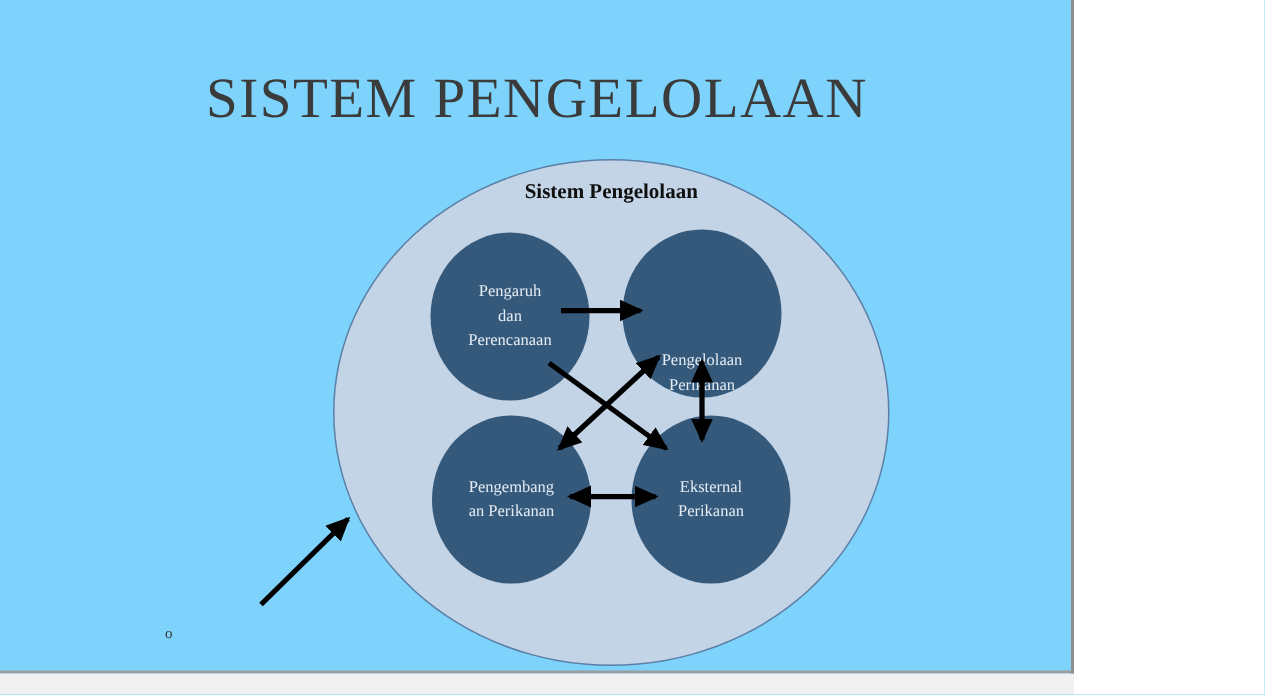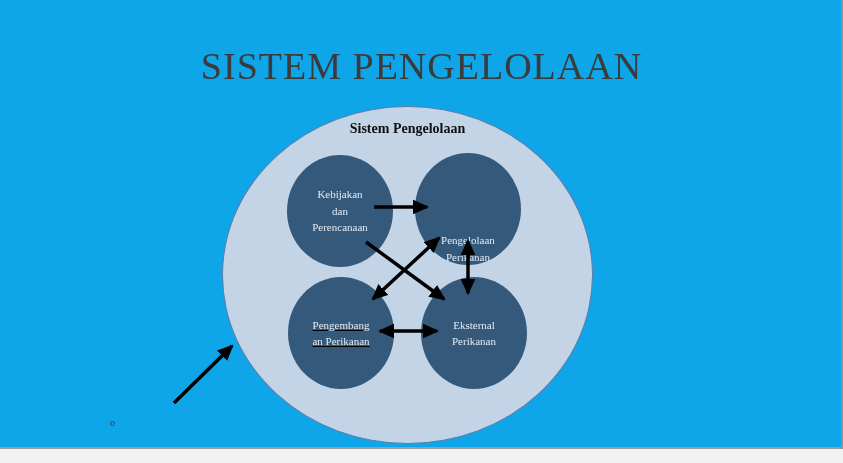--- a/index.html
+++ b/index.html
@@ -1,22 +1,22 @@
 <!DOCTYPE html>
 <html><head>
 <meta charset="utf-8">
 <style>
   html, body { margin: 0; padding: 0; }
   body { width: 843px; height: 463px; overflow: hidden; }
 
   .stage {
     position: relative;
-    width: 843px;
+    width: 716px;
     height: 463px;
-    background: #0ea5e9;
+    background: #7dd3fc;
     overflow: hidden;
     font-family: "Liberation Serif", serif;
   }
 
   .slide-title {
     position: absolute;
     top: 44px;
     left: 0;
     width: 100%;
     margin: 0;
@@ -62,21 +62,21 @@
     text-align: center;
   }
   .node-label {
     white-space: pre-line;
     font-size: 11px;
     line-height: 1.5;
     color: #e3ebf3;
   }
   .node-kebijakan    { left: 287px; top: 155px; }
   .node-pengelolaan  { left: 415px; top: 153px; align-items: flex-end; }
-  .node-pengembangan { left: 288px; top: 277px; text-decoration: underline; }
+  .node-pengembangan { left: 288px; top: 277px; }
   .node-penelitian   { left: 421px; top: 277px; }
 
   .arrow-layer {
     position: absolute;
     left: 0; top: 0;
     width: 843px; height: 463px;
     pointer-events: none;
   }
   .arrow-layer line { stroke: #000000; stroke-width: 3.5; }
 
@@ -136,21 +136,21 @@
 <body>
 
 <div class="stage">
 
   <h1 class="slide-title">SISTEM PENGELOLAAN</h1>
 
   <div class="system-ellipse"></div>
   <div class="system-label">Sistem Pengelolaan</div>
 
   <div class="node node-kebijakan">
-    <span class="node-label">Kebijakan
+    <span class="node-label">Pengaruh
 dan
 Perencanaan</span>
   </div>
   <div class="node node-pengelolaan">
     <span class="node-label">Pengelolaan
 Perikanan</span>
   </div>
   <div class="node node-pengembangan">
     <span class="node-label">Pengembang
 an Perikanan</span>

